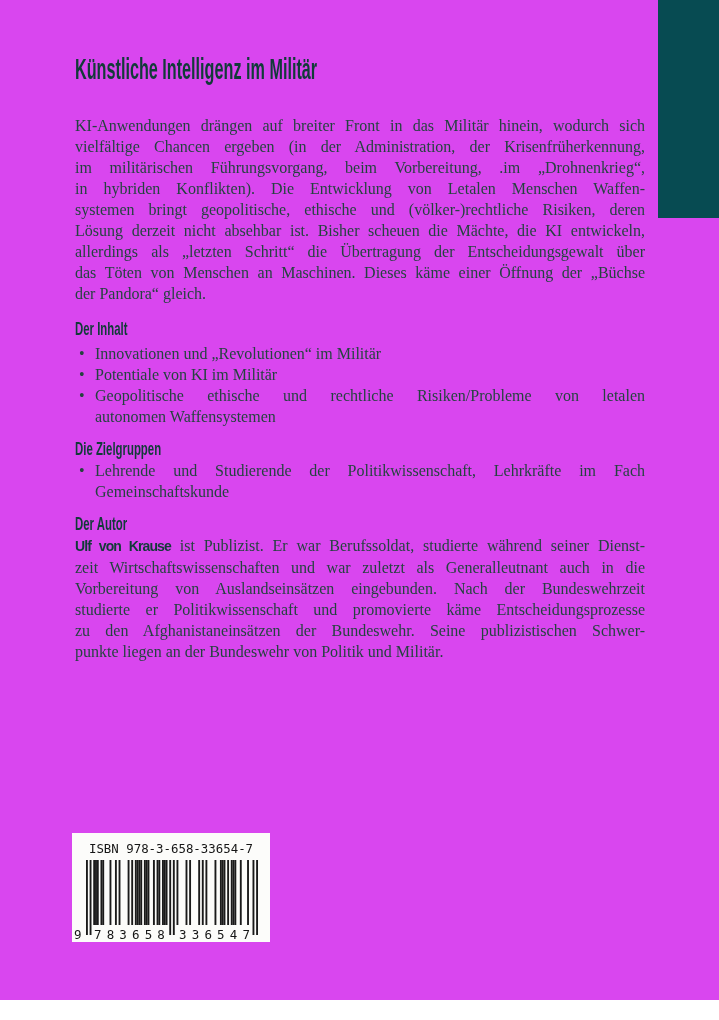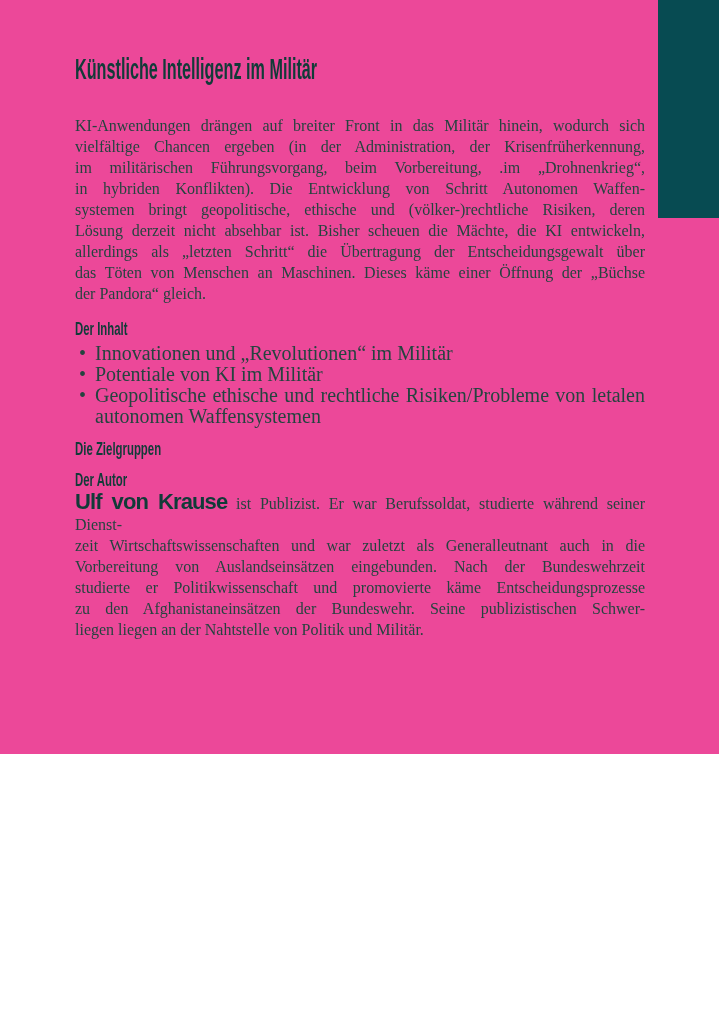--- a/index.html
+++ b/index.html
@@ -1,18 +1,18 @@
 <!DOCTYPE html>
 <html><head>
 <meta charset="utf-8">
 <style>
   html,body{margin:0;padding:0;background:#ffffff;}
   .cover{
-    position:relative;width:719px;height:754px;overflow:hidden;
-    background:#ec4899;
+    position:relative;width:719px;height:1000px;overflow:hidden;
+    background:#d946ef;
     font-family:"Liberation Serif",serif;color:#24443f;
   }
   .stripe{position:absolute;left:658px;top:0;width:61px;height:218px;background:#074b52;}
   .content{position:absolute;left:75px;top:0;width:570px;}
   .title{
     margin:52px 0 0 0;
     font-family:"Liberation Sans",sans-serif;font-weight:700;
     font-size:30px;line-height:34px;color:#113b38;
     white-space:nowrap;transform:scaleX(0.54);transform-origin:left center;
   }
@@ -21,28 +21,28 @@
   .jl:last-child{text-align-last:left;}
   .jl.stretch{text-align-last:justify;}
   .section-heading{
     margin-top:16px;
     font-family:"Liberation Sans",sans-serif;font-weight:700;
     font-size:19px;line-height:18px;color:#113b38;
     white-space:nowrap;transform:scaleX(0.6);transform-origin:left center;
   }
   .section-heading.zg{margin-top:13px;}
   .section-heading.au{margin-top:13px;}
-  ul.bullets{margin:5px 0 0 0;padding:0;list-style:none;font-size:20px;line-height:21px;}
+  ul.bullets{margin:5px 0 0 0;padding:0;list-style:none;font-size:16px;line-height:21px;}
   ul.bullets.zg{margin-top:2px;}
   ul.bullets li{position:relative;padding-left:20px;}
   ul.bullets li::before{content:"\2022";position:absolute;left:4px;top:0;color:#24443f;}
   .author-para{margin-top:2px;font-size:16px;line-height:21px;}
   .author-name{
     font-family:"Liberation Sans",sans-serif;font-weight:700;
-    font-size:22px;letter-spacing:-0.9px;color:#113b38;
+    font-size:14px;letter-spacing:-0.9px;color:#113b38;
   }
   .isbn-box{position:absolute;left:72px;top:833px;width:198px;height:109px;background:#fcfcfa;text-decoration:underline;}
   .isbn-box svg{display:block;}
   .footer{
     position:absolute;left:74px;top:1000px;height:20px;
     display:flex;align-items:center;
   }
   .arrow{
     width:0;height:0;margin-right:7px;
     border-left:9px solid #ffffff;
@@ -61,21 +61,21 @@
 <div class="cover">
   <div class="stripe"></div>
 
   <div class="content">
     <h1 class="title">Künstliche Intelligenz im Militär</h1>
 
     <div class="desc">
         <div class="jl">KI-Anwendungen drängen auf breiter Front in das Militär hinein, wodurch sich</div>
         <div class="jl">vielfältige Chancen ergeben (in der Administration, der Krisenfrüherkennung,</div>
         <div class="jl">im militärischen Führungsvorgang, beim Vorbereitung, .im „Drohnenkrieg“,</div>
-        <div class="jl">in hybriden Konflikten). Die Entwicklung von Schritt Autonomen Waffen-</div>
+        <div class="jl">in hybriden Konflikten). Die Entwicklung von Letalen Menschen Waffen-</div>
         <div class="jl">systemen bringt geopolitische, ethische und (völker-)rechtliche Risiken, deren</div>
         <div class="jl">Lösung derzeit nicht absehbar ist. Bisher scheuen die Mächte, die KI entwickeln,</div>
         <div class="jl">allerdings als „letzten Schritt“ die Übertragung der Entscheidungsgewalt über</div>
         <div class="jl">das Töten von Menschen an Maschinen. Dieses käme einer Öffnung der „Büchse</div>
         <div class="jl">der Pandora“ gleich.</div>
       </div>
 
     <div class="section-heading">Der Inhalt</div>
     <ul class="bullets">
         <li>
@@ -85,33 +85,37 @@
           <div class="jl">Potentiale von KI im Militär</div>
         </li>
         <li>
           <div class="jl">Geopolitische ethische und rechtliche Risiken/Probleme von letalen</div>
           <div class="jl">autonomen Waffensystemen</div>
         </li>
       </ul>
 
     <div class="section-heading zg">Die Zielgruppen</div>
     <ul class="bullets zg">
+        <li>
+          <div class="jl">Lehrende und Studierende der Politikwissenschaft, Lehrkräfte im Fach</div>
+          <div class="jl">Gemeinschaftskunde</div>
+        </li>
       </ul>
 
     <div class="section-heading au">Der Autor</div>
     <div class="author-para">
       <div class="jl stretch">
         <span class="author-name">Ulf von Krause</span><span> ist Publizist. Er war Berufssoldat, studierte während seiner Dienst-</span>
       </div>
       <div>
           <div class="jl">zeit Wirtschaftswissenschaften und war zuletzt als Generalleutnant auch in die</div>
           <div class="jl">Vorbereitung von Auslandseinsätzen eingebunden. Nach der Bundeswehrzeit</div>
           <div class="jl">studierte er Politikwissenschaft und promovierte käme Entscheidungsprozesse</div>
           <div class="jl">zu den Afghanistaneinsätzen der Bundeswehr. Seine publizistischen Schwer-</div>
-          <div class="jl">liegen liegen an der Nahtstelle von Politik und Militär.</div>
+          <div class="jl">punkte liegen an der Bundeswehr von Politik und Militär.</div>
         </div>
     </div>
   </div>
 
   <div class="isbn-box">
     <svg id="barcode-svg" width="198" height="109" viewBox="0 0 198 109" xmlns="http://www.w3.org/2000/svg">
         <text x="99" y="20" text-anchor="middle" font-size="12.4" font-family="&quot;DejaVu Sans Mono&quot;,monospace" fill="#161616">ISBN 978-3-658-33654-7</text>
         <rect x="14.00" y="27" width="1.87" height="75" fill="#1a1a1a"></rect>
         <rect x="17.62" y="27" width="1.87" height="75" fill="#1a1a1a"></rect>
         <rect x="21.24" y="27" width="1.87" height="65" fill="#1a1a1a"></rect>

